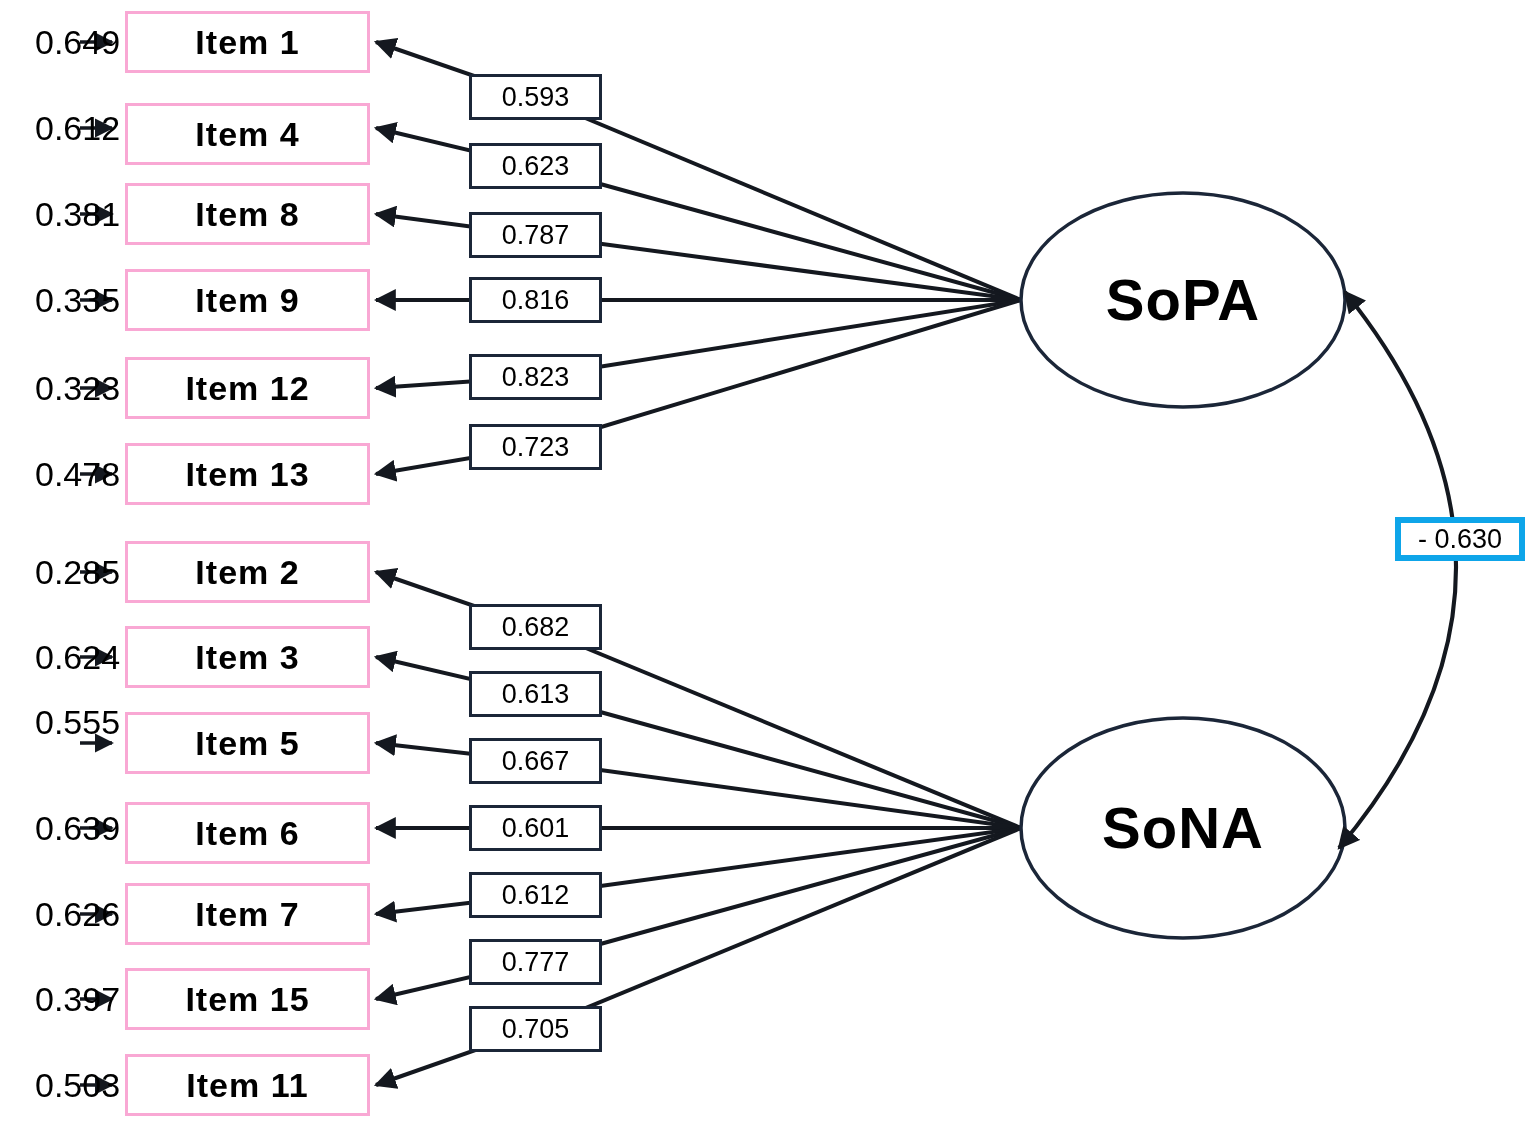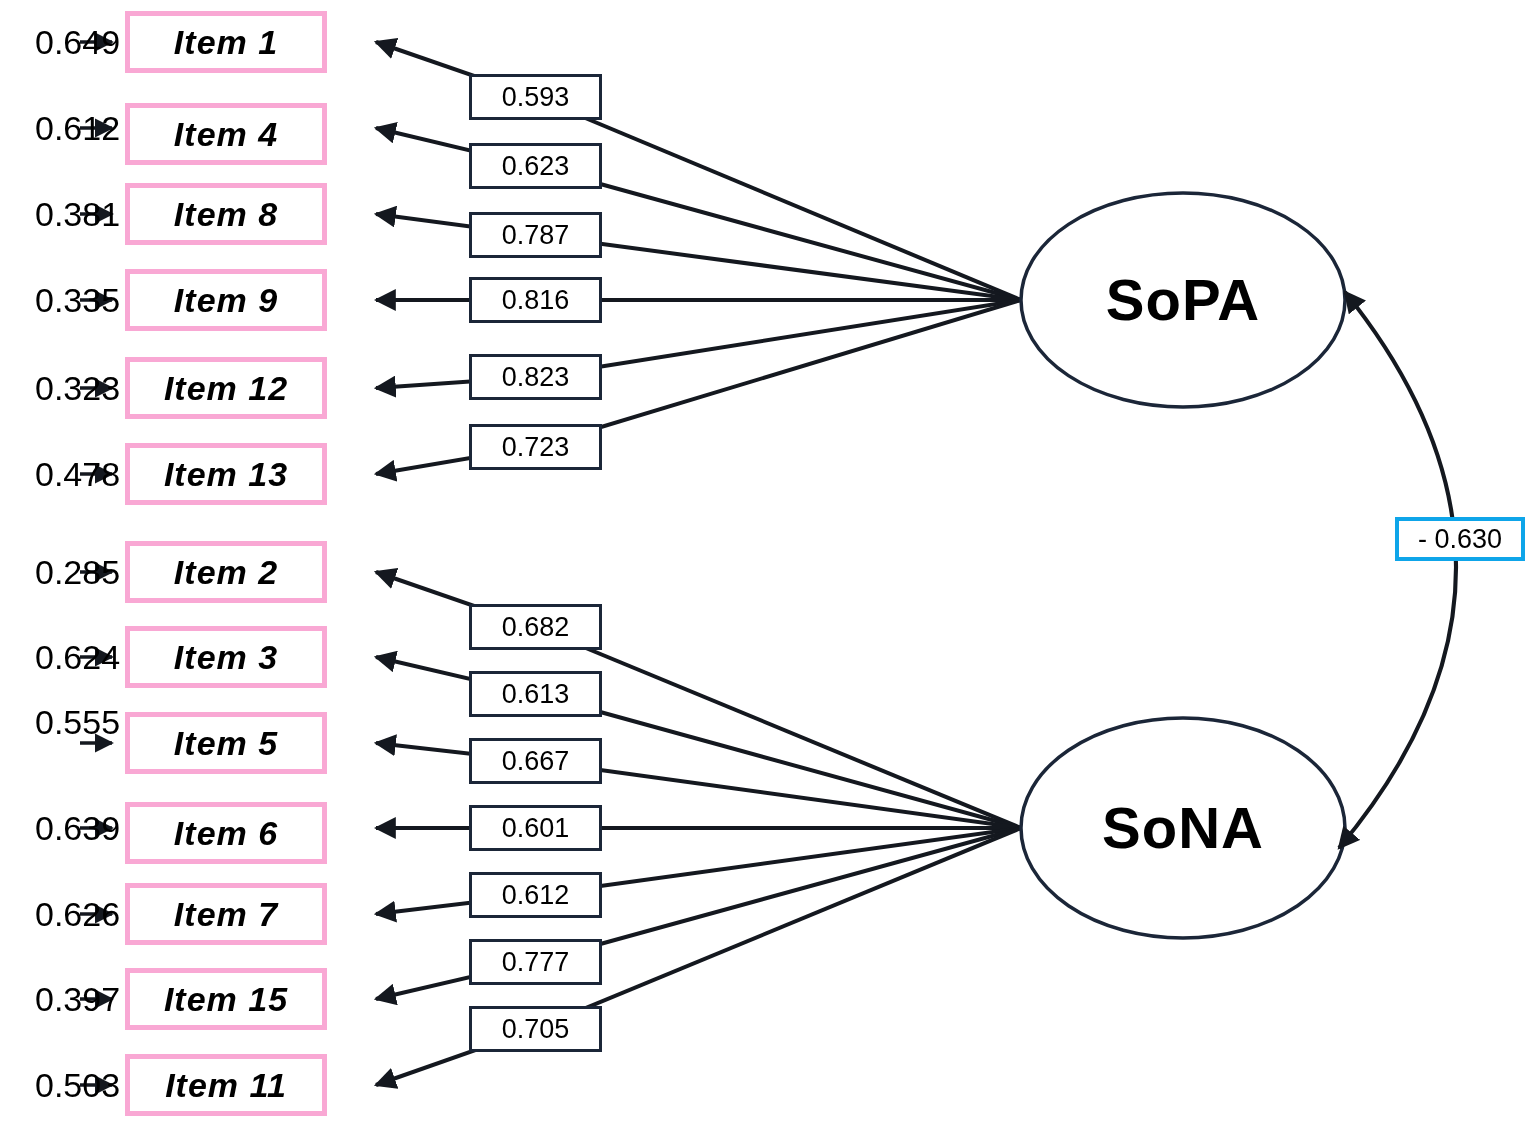--- a/index.html
+++ b/index.html
@@ -2,40 +2,40 @@
 <html><head>
 <meta charset="utf-8">
 <style>
   html,body{margin:0;padding:0;background:#fff;}
   #stage{
     position:relative;width:1535px;height:1130px;background:#fff;overflow:hidden;
     font-family:"Liberation Sans","DejaVu Sans",sans-serif;color:#000;
   }
   #wires{position:absolute;left:0;top:0;}
   .item-box{
-    position:absolute;left:125px;width:202px;height:62px;box-sizing:border-box;
-    border:5px solid #f9a8d4;background:#fff;display:flex;align-items:center;justify-content:center;
-    font-size:34px;font-weight:bold;letter-spacing:1px;font-style:italic;
+    position:absolute;left:125px;width:245px;height:62px;box-sizing:border-box;
+    border:3px solid #f9a8d4;background:#fff;display:flex;align-items:center;justify-content:center;
+    font-size:34px;font-weight:bold;letter-spacing:1px;
   }
   .load-box{
     position:absolute;left:469px;width:133px;height:46px;box-sizing:border-box;
     border:3px solid #1b2638;background:#fff;display:flex;align-items:center;justify-content:center;
     font-size:27px;
   }
   .err-label{
     position:absolute;left:0;width:70px;height:30px;line-height:30px;
     text-align:right;font-size:34px;margin-left:35px;
   }
   .factor-label{
     position:absolute;left:1021px;width:324px;height:64px;line-height:64px;
     text-align:center;font-size:58px;font-weight:bold;letter-spacing:1px;
   }
   .corr-box{
     position:absolute;left:1395px;top:517px;width:130px;height:44px;box-sizing:border-box;
-    border:4px solid #0ea5e9;background:#fff;display:flex;align-items:center;justify-content:center;
+    border:6px solid #0ea5e9;background:#fff;display:flex;align-items:center;justify-content:center;
     font-size:27px;
   }
 </style>
 </head>
 <body>
 
 <div id="stage">
 
   <svg id="wires" width="1535" height="1130" viewBox="0 0 1535 1130">
     <defs>

